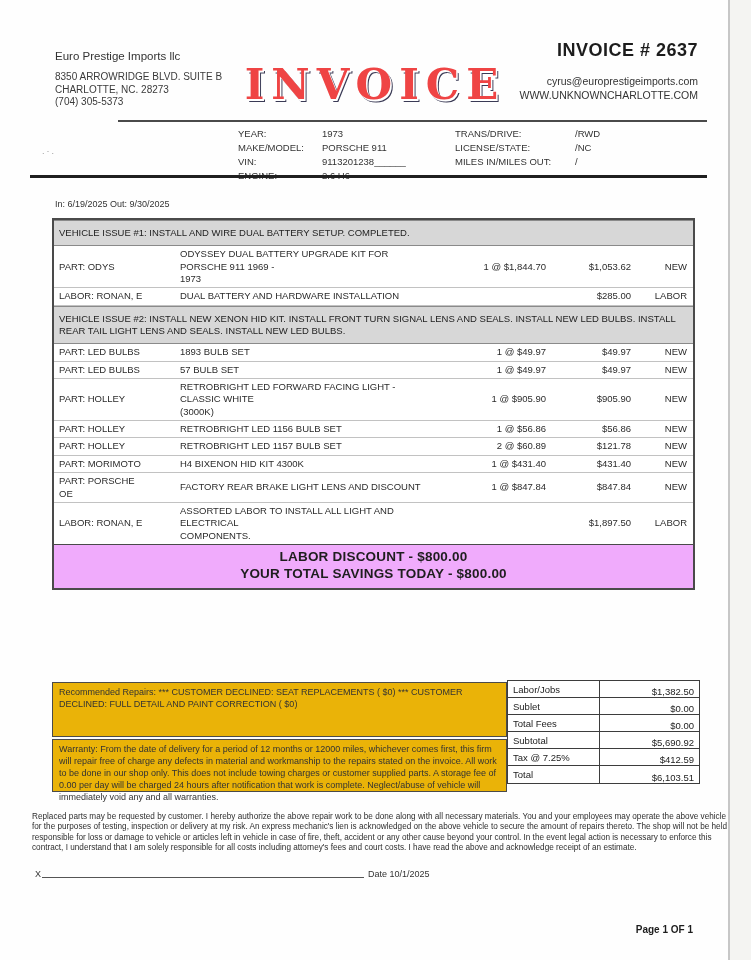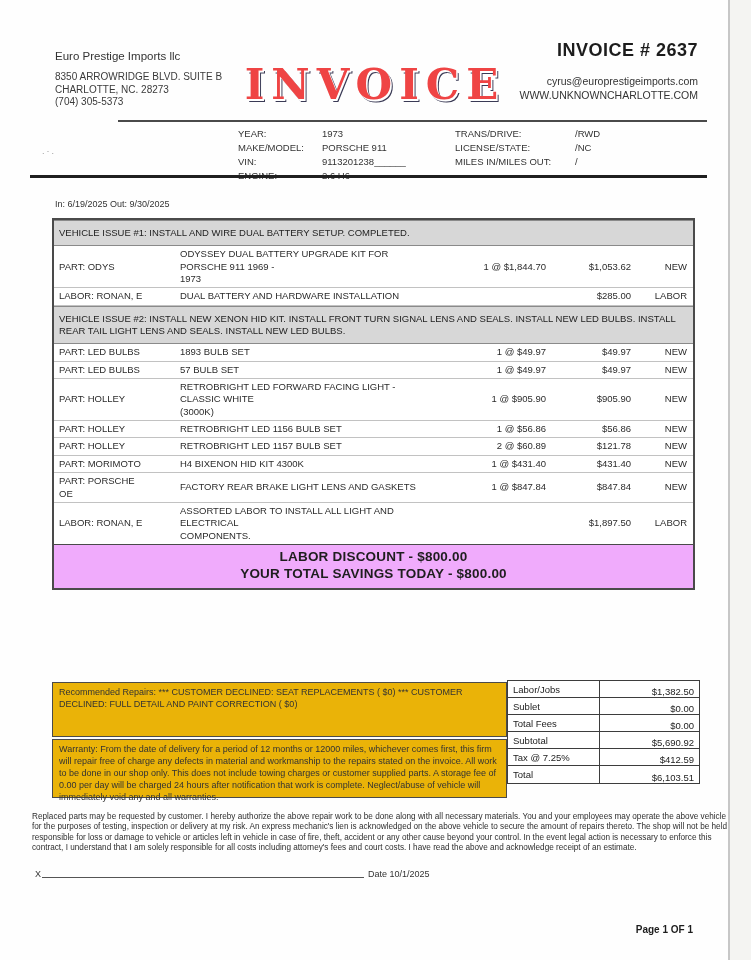--- a/index.html
+++ b/index.html
@@ -95,21 +95,21 @@
 
   
   .box {
     position: absolute; left: 52px; width: 455px;
     border: 1.5px solid #4a4a4a;
     padding: 4px 6px;
     font-size: 9px; color: #333; line-height: 1.32;
     background: #eab308;
   }
   .box-recommended { top: 682px; height: 55px; }
-  .box-warranty    { top: 739px; height: 59px; }
+  .box-warranty    { top: 739px; height: 53px; }
 
   
   .totals {
     position: absolute; left: 507px; top: 680px; width: 193px;
     border: 1.5px solid #3d3d3d;
     font-size: 9.5px; color: #222;
     background: #fff;
   }
   .totals-row { display: flex; border-bottom: 1px solid #3d3d3d; height: 17px; align-items: flex-end; }
   .totals-row:last-child { border-bottom: none; }
@@ -248,21 +248,21 @@
         <div class="item-row">
           <div class="c-source">PART: MORIMOTO</div>
           <div class="c-desc">H4 BIXENON HID KIT 4300K</div>
           <div class="c-qty">1 @ $431.40</div>
           <div class="c-amount">$431.40</div>
           <div class="c-type">NEW</div>
         </div>
         <div class="item-row">
           <div class="c-source">PART: PORSCHE
 OE</div>
-          <div class="c-desc">FACTORY REAR BRAKE LIGHT LENS AND GASKETS</div>
+          <div class="c-desc">FACTORY REAR BRAKE LIGHT LENS AND DISCOUNT</div>
           <div class="c-qty">1 @ $847.84</div>
           <div class="c-amount">$847.84</div>
           <div class="c-type">NEW</div>
         </div>
         <div class="item-row">
           <div class="c-source">LABOR: RONAN, E</div>
           <div class="c-desc">ASSORTED LABOR TO INSTALL ALL LIGHT AND ELECTRICAL
 COMPONENTS.</div>
           <div class="c-qty"></div>
           <div class="c-amount">$1,897.50</div>

